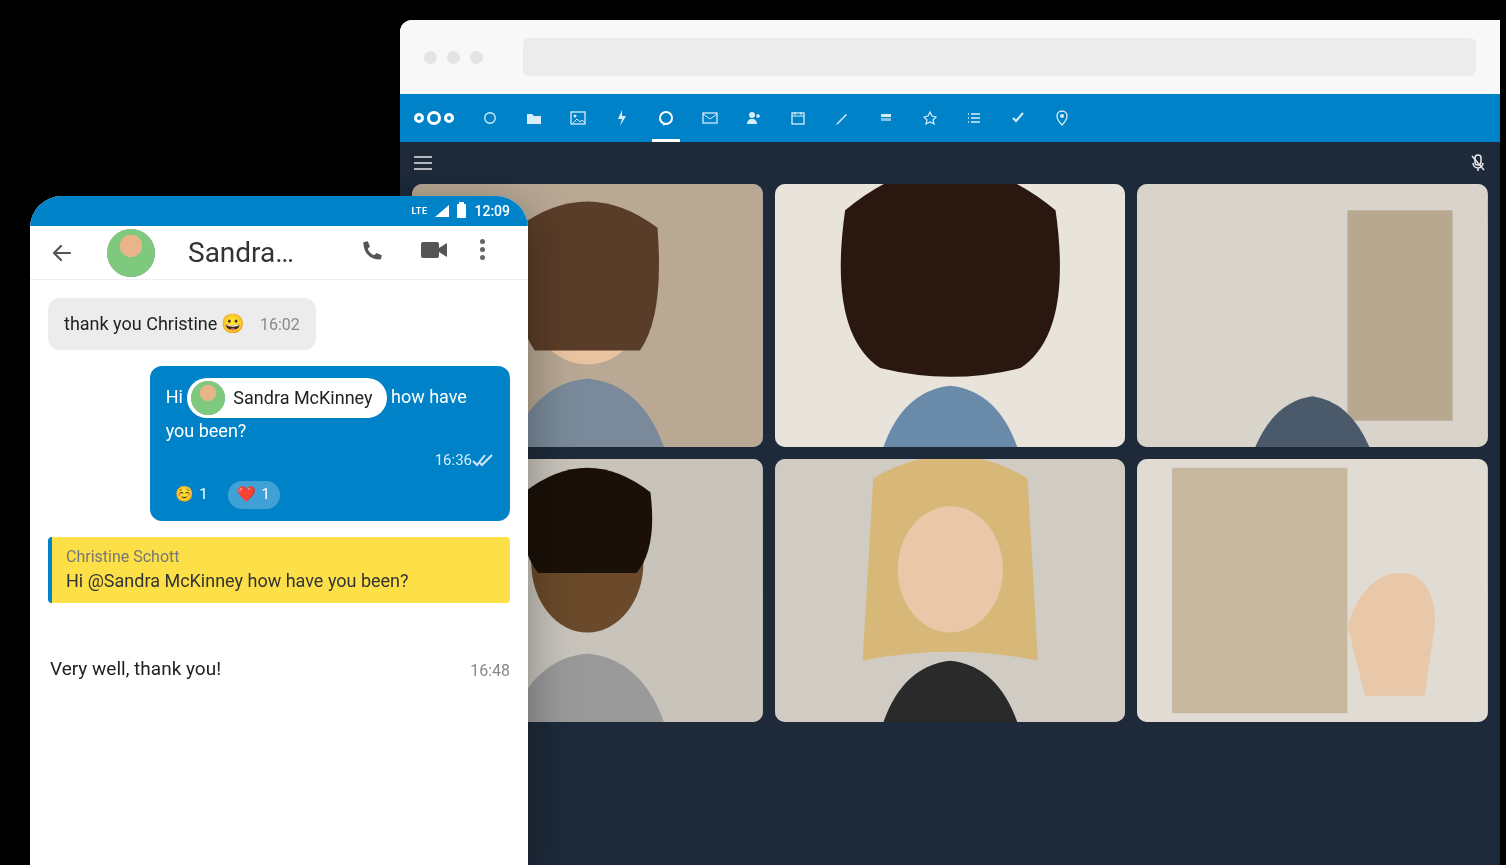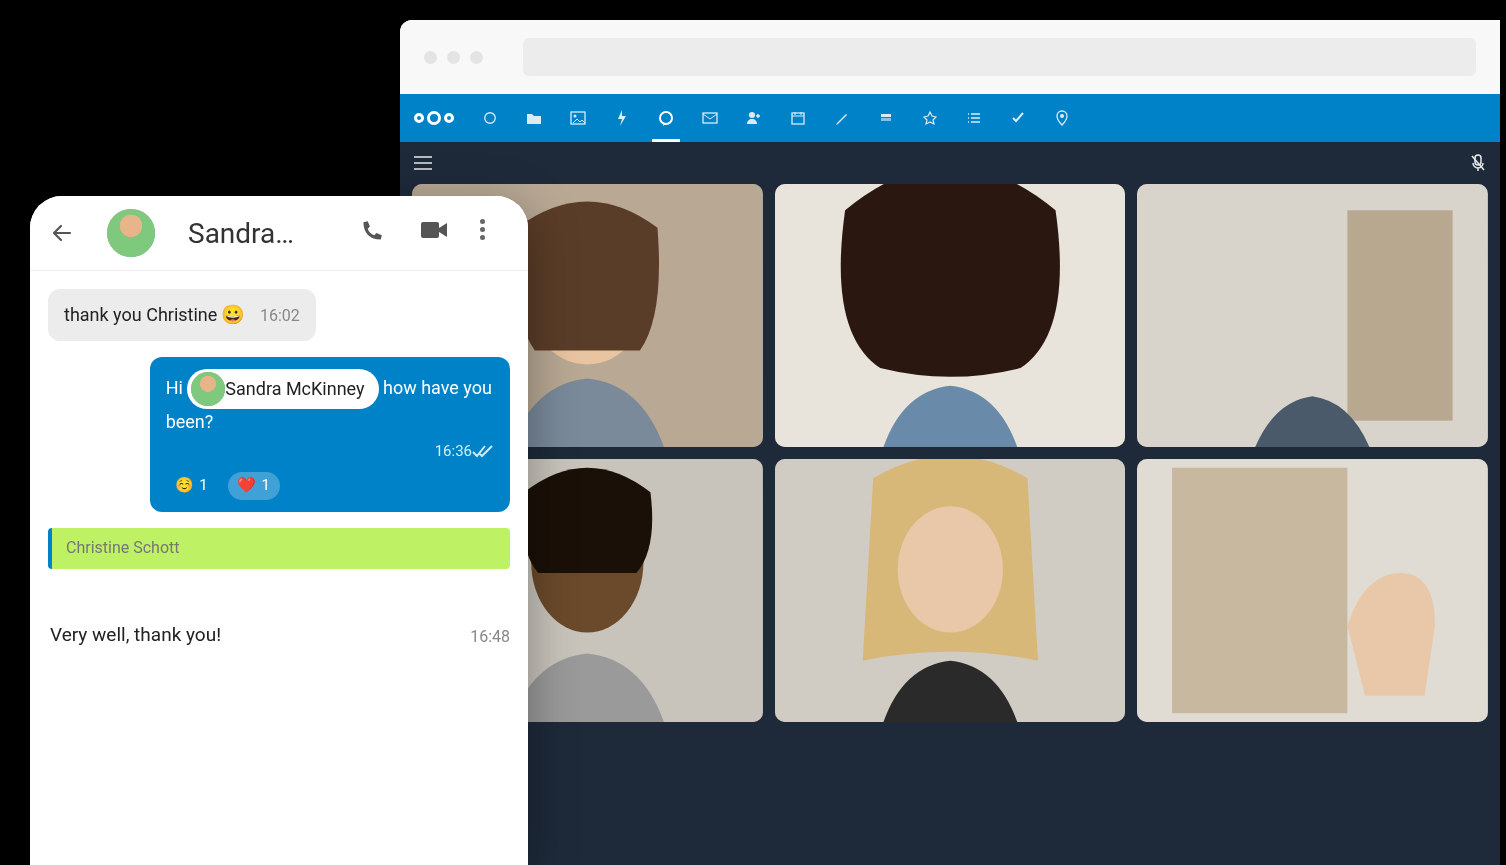--- a/index.html
+++ b/index.html
@@ -114,21 +114,21 @@
   color: #fff;
   font-size: 14px;
   font-weight: 500;
 }
 .phone-status .lte { font-size: 9px; font-weight: 700; letter-spacing: 0.5px; }
 .phone-status .signal { width: 0; height: 0; border-left: 14px solid transparent; border-bottom: 12px solid #fff; }
 .phone-status .battery { width: 9px; height: 14px; background: #fff; border-radius: 1px; position: relative; }
 .phone-status .battery::before { content:''; position:absolute; top:-2px; left:2px; width:5px; height:2px; background:#fff; }
 
 .chat-header {
-  height: 75px;
+  height: 54px;
   background: #fff;
   border-bottom: 1px solid #eee;
   display: flex;
   align-items: center;
   padding: 0 20px;
   gap: 33px;
 }
 .back-icon { width: 24px; height: 24px; color: #555; }
 .avatar {
   width: 48px; height: 48px; border-radius: 50%;
@@ -162,38 +162,38 @@
 }
 .bubble.gray { background: #ececec; color: #222; }
 .bubble.blue { background: #0082c9; color: #fff; margin-left: 7px; }
 .bubble .emoji { font-size: 19px; }
 .msg-time { color: #888; font-size: 16px; margin-left: 10px; }
 .bubble.blue .msg-time { color: #d6ecf7; font-size: 15px; }
 
 .date-sep { text-align: right; color: #888; font-size: 18px; padding-right: 10px; }
 
 .mention-chip {
-  display: inline-flex; align-items: center; 
+  display: inline-flex; align-items: center; gap: 8px;
   background: #fff; color: #222; border-radius: 22px;
   padding: 3px 14px 3px 4px; vertical-align: middle;
 }
 
 .msg-footer { display: flex; justify-content: flex-end; align-items: center; margin-top: 6px; }
 .checks { color: #cfe9f7; font-size: 18px; }
 
 .reactions { display: flex; gap: 10px; margin-top: 10px; }
 .reaction {
   display: inline-flex; align-items: center; gap: 5px;
   padding: 3px 10px; border-radius: 14px; font-size: 15px;
 }
 .reaction.on-blue { color: #fff; }
 .reaction.highlighted { background: rgba(255,255,255,0.25); }
 
 .reply-block {
-  background: #bef264;
+  background: #fde047;
   border-left: 4px solid #0082c9;
   border-radius: 4px;
   padding: 10px 14px;
 }
 .reply-author { color: #777; font-size: 16px; margin-bottom: 2px; }
 .reply-text { color: #333; font-size: 18px; line-height: 1.4; }
 .reply-main { display: flex; justify-content: space-between; align-items: flex-end; padding: 6px 0 0 2px; }
 .reply-main .text { font-size: 19px; color: #222; margin-top: 48px; }
 
 svg { display: block; }
@@ -360,20 +360,26 @@
           <rect width="100" height="100" fill="#e0dcd4"></rect>
           <rect x="10" y="15" width="50" height="70" fill="#c8b8a0"></rect>
           <path d="M60 60 Q65 45 75 45 Q85 45 85 60 L82 80 L65 80 Z" fill="#e8c8a8"></path>
         </svg>
       </div>
     </div>
   </div>
 </div>
 
 <div class="phone">
+  <div class="phone-status">
+    <span class="lte">LTE</span>
+    <span class="signal"></span>
+    <span class="battery"></span>
+    <span>12:09</span>
+  </div>
 
   <div class="chat-header">
     <span class="back-icon">
       <svg width="24" height="24" viewBox="0 0 24 24">
           <path d="M20 12H5M11 5l-7 7 7 7" fill="none" stroke="#555" stroke-width="2.2" stroke-linecap="round" stroke-linejoin="round"></path>
         </svg>
     </span>
     <div class="avatar">
         <div class="face"></div>
       </div>
@@ -433,20 +439,21 @@
             <span>❤️</span>
             <span>1</span>
           </span>
         </div>
       </div>
     </div>
 
     <div>
       <div class="reply-block">
         <div class="reply-author">Christine Schott</div>
+        <div class="reply-text">Hi  @Sandra McKinney  how have you been?</div>
       </div>
       <div class="reply-main">
         <span class="text">Very well, thank you!</span>
         <span class="msg-time">16:48</span>
       </div>
     </div>
 
   </div>
 </div>
 

